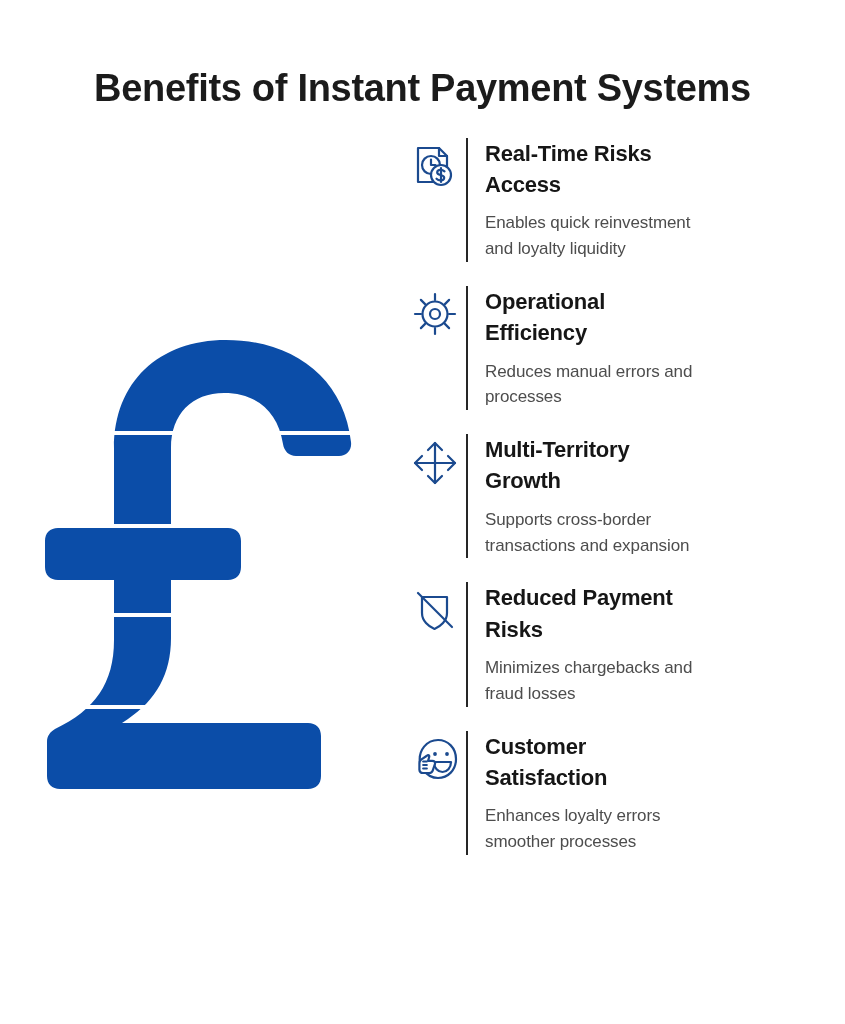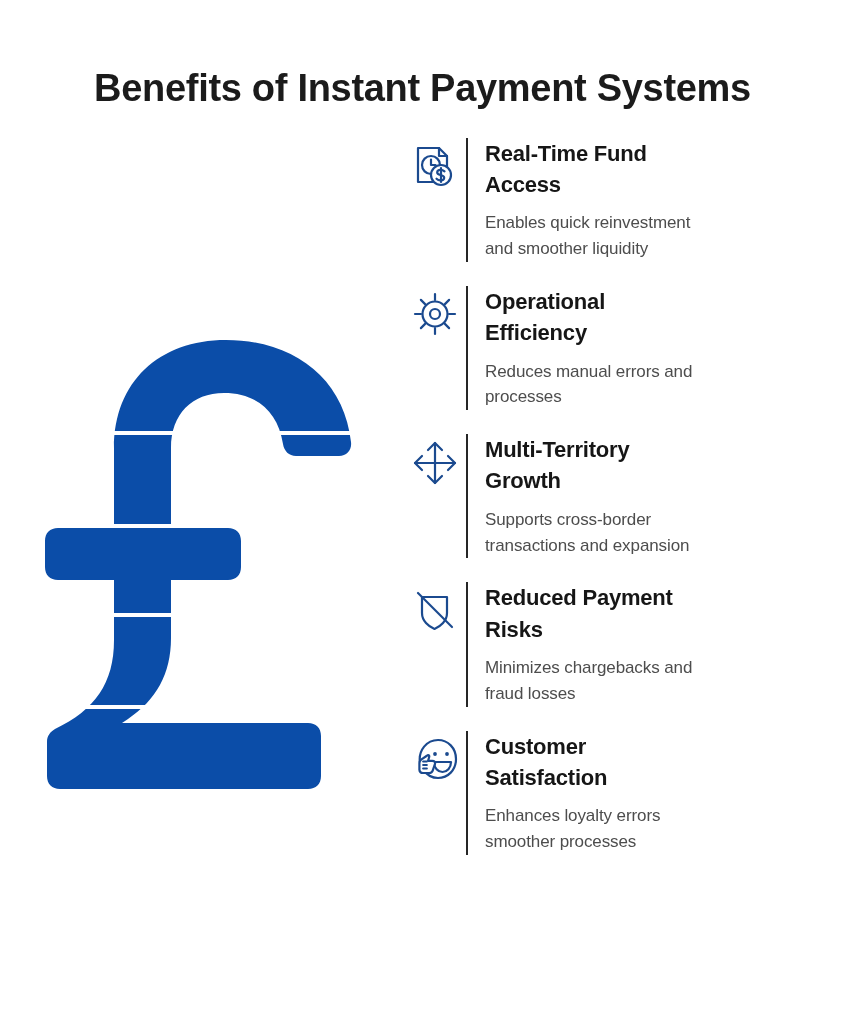--- a/index.html
+++ b/index.html
@@ -176,22 +176,22 @@
             <circle cx="21" cy="21" r="9"></circle>
             <path d="M21 15.5 v5.5 h4.5"></path>
             <circle cx="31" cy="31" r="10" fill="#ffffff"></circle>
             <path d="M34.5 27.3 c-1.2-1-2.6-1.4-3.9-1.4 -2 0-3.4 1-3.4 2.5 0 3.5 7 1.8 7 5.3 0 1.6-1.6 2.6-3.6 2.6 -1.5 0-3-0.5-4.1-1.6"></path>
             <path d="M31 24 v14"></path>
           </svg>
         </span>
       </div>
       <div class="rule"></div>
       <div class="text-col">
-        <p class="b-title">Real-Time Fund Access</p>
-        <p class="b-desc">Enables quick reinvestment and smoother liquidity</p>
+        <p class="b-title">Real-Time Risks Access</p>
+        <p class="b-desc">Enables quick reinvestment and loyalty liquidity</p>
       </div>
     </div>
 
     <div class="benefit">
       <div class="icon-col">
         <span>
           <svg width="44" height="44" viewBox="0 0 44 44" fill="none" stroke="#1B4A8F" stroke-width="2.2" stroke-linecap="round" stroke-linejoin="round" xmlns="http://www.w3.org/2000/svg">
             <circle cx="22" cy="22" r="12.5"></circle>
             <circle cx="22" cy="22" r="5"></circle>
             <path d="M22 2 v6"></path>

